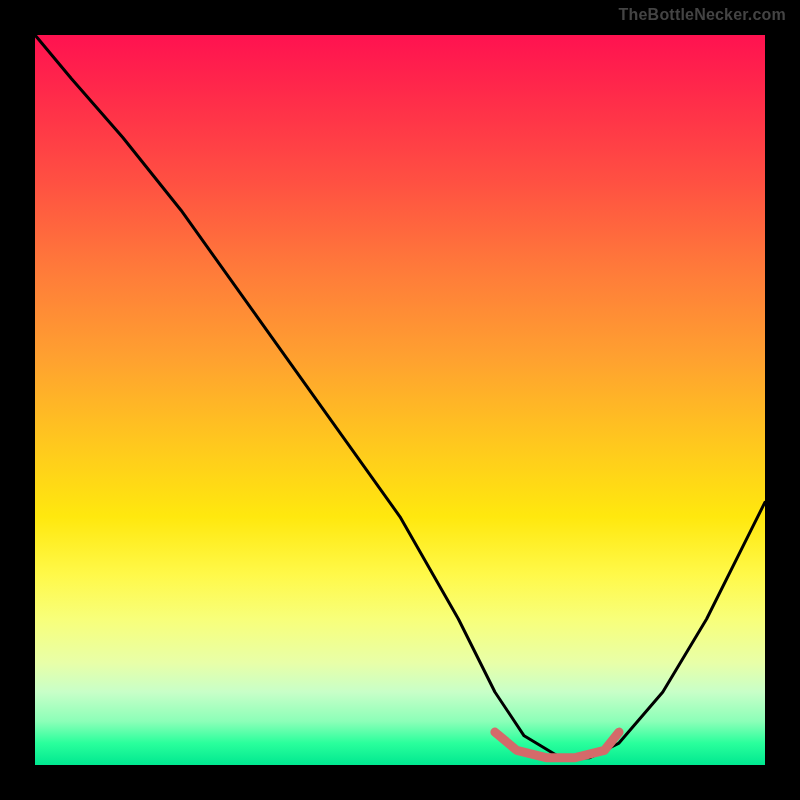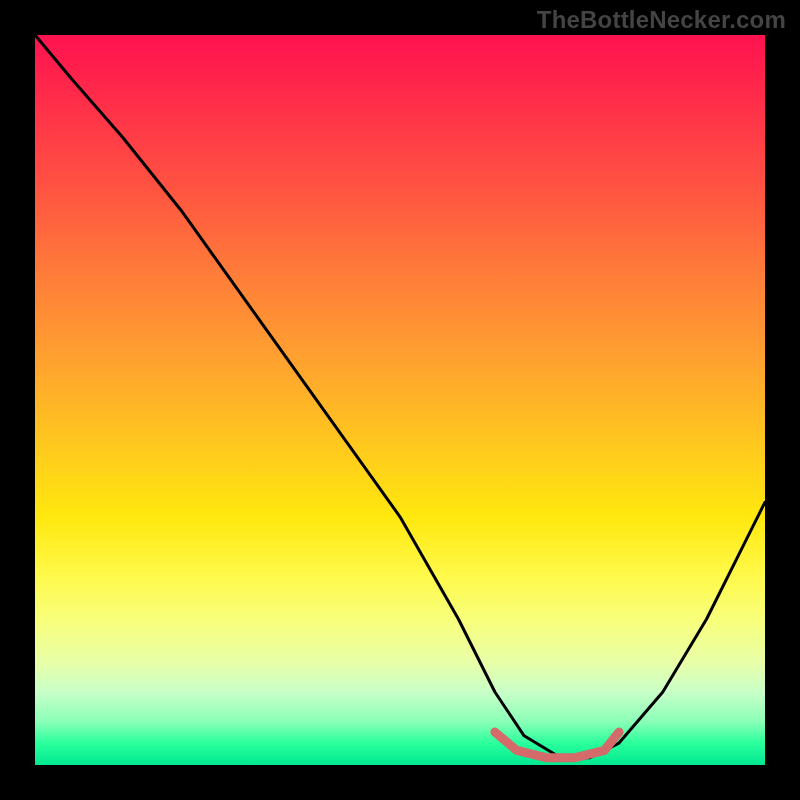--- a/index.html
+++ b/index.html
@@ -15,21 +15,21 @@
     position: relative;
     width: 800px;
     height: 800px;
     background: #000;
   }
   .watermark {
     position: absolute;
     top: 6px;
     right: 14px;
     color: #444;
-    font-size: 24px;
+    font-size: 16px;
     font-weight: 600;
     letter-spacing: 0.2px;
     z-index: 5;
     user-select: none;
   }
   .plot-frame {
     position: absolute;
     left: 35px;
     top: 35px;
     width: 730px;

